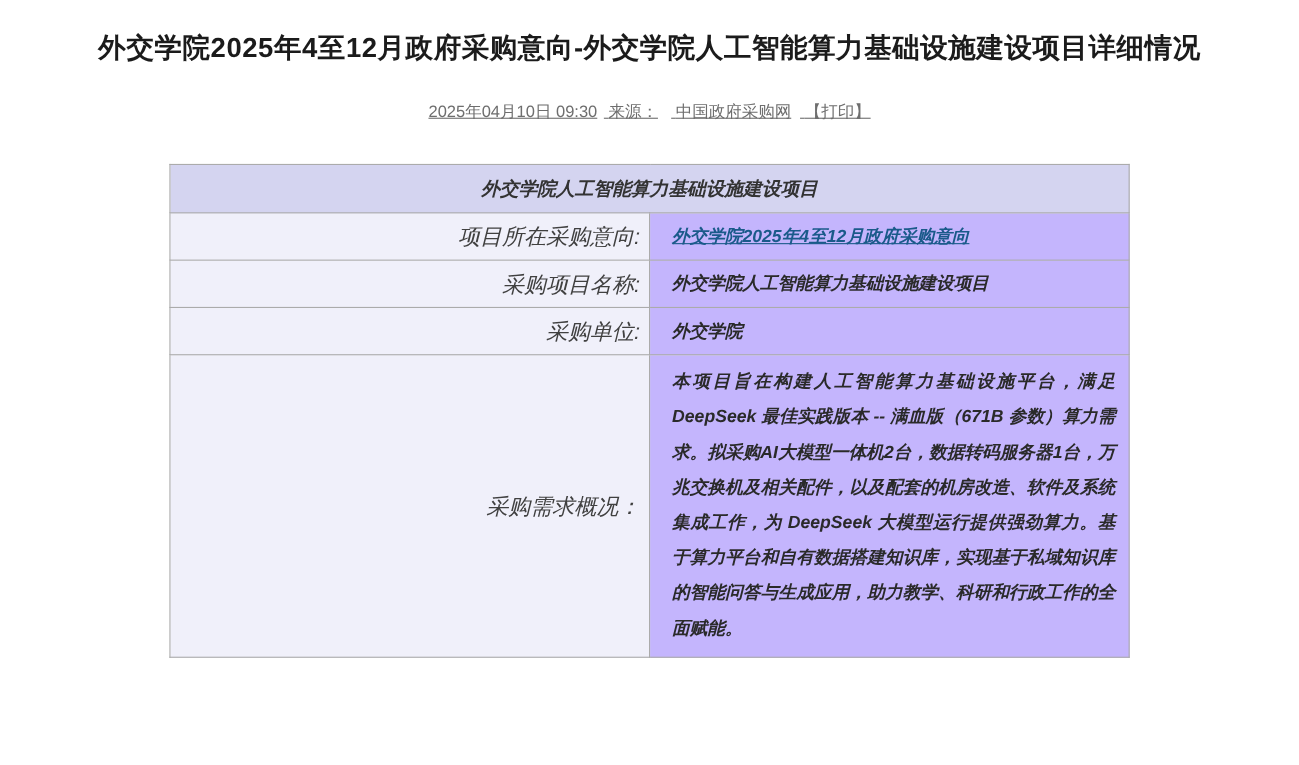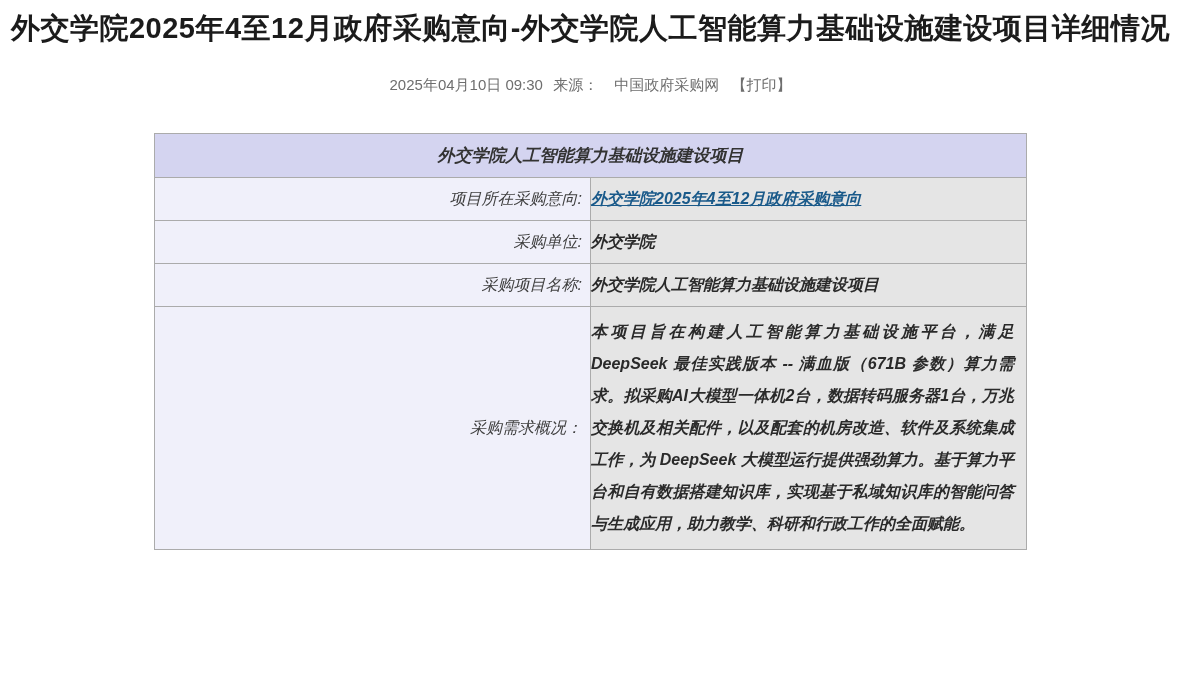--- a/index.html
+++ b/index.html
@@ -12,52 +12,52 @@
     --label-color:#404040;
     --value-color:#2a2a2a;
   }
   *{box-sizing:border-box;}
   html,body{margin:0;padding:0;}
   body{
     width:1181px;height:695px;overflow:hidden;background:#ffffff;
     font-family:"Liberation Sans","DejaVu Sans",sans-serif;
   }
   .page-title{
-    width:1172px;margin:6px auto 0;text-align:center;
-    font-size:29px;line-height:44px;font-weight:700;color:var(--title-color);
+    width:1172px;margin:22px auto 0;text-align:center;
+    font-size:25px;line-height:44px;font-weight:700;color:var(--title-color);
     letter-spacing:0.5px;
   }
   .meta-line{
     margin-top:26px;text-align:center;
-    font-size:15px;color:var(--meta-color);
+    font-size:15px;color:var(--meta-color);text-decoration:underline;
   }
   .meta-line .dt{margin-right:6px;}
   .meta-line .src-label{margin-right:12px;}
   .meta-line .src{margin-right:8px;}
   .meta-line .print{color:var(--meta-color);text-decoration:none;cursor:pointer;}
   table.detail{
     width:873px;margin:38px auto 0;border-collapse:collapse;table-layout:fixed;
     background:#fff;
   }
   table.detail th,table.detail td{
     border:1px solid var(--border-color);
     font-style:italic;
   }
   table.detail th{
     background:var(--header-bg);height:44px;
     font-size:17px;font-weight:700;color:#333333;text-align:center;
   }
   td.label{
     width:171px;background:var(--label-bg);
     text-align:right;padding:0 8px 0 4px;
-    color:var(--label-color);font-size:16px;font-weight:400;
+    color:var(--label-color);font-size:20px;font-weight:400;
     height:43px;vertical-align:middle;
   }
   td.value{
-    background:#e5e5e5;text-align:left;padding:0 12px 0 0;
+    background:#c4b5fd;text-align:left;padding:0 12px 0 20px;
     color:var(--value-color);font-size:16px;font-weight:700;
     vertical-align:middle;
   }
   td.value.multiline{
     line-height:32px;padding-top:9px;padding-bottom:9px;
     text-align:justify;
   }
   td.value a{
     color:var(--link-color);font-weight:700;text-decoration:underline;cursor:pointer;
   }
@@ -81,26 +81,26 @@
       <tr>
         <th colspan="2">外交学院人工智能算力基础设施建设项目</th>
       </tr>
     </thead>
     <tbody id="rows">
         <tr>
           <td class="label">项目所在采购意向:</td>
           <td class="value"><a href="#">外交学院2025年4至12月政府采购意向</a></td>
         </tr>
         <tr>
+          <td class="label">采购项目名称:</td>
+          <td class="value">外交学院人工智能算力基础设施建设项目</td>
+        </tr>
+        <tr>
           <td class="label">采购单位:</td>
           <td class="value">外交学院</td>
-        </tr>
-        <tr>
-          <td class="label">采购项目名称:</td>
-          <td class="value">外交学院人工智能算力基础设施建设项目</td>
         </tr>
         <tr>
           <td class="label">采购需求概况：</td>
           <td class="value multiline">本项目旨在构建人工智能算力基础设施平台，满足 DeepSeek 最佳实践版本 -- 满血版（671B 参数）算力需求。拟采购AI大模型一体机2台，数据转码服务器1台，万兆交换机及相关配件，以及配套的机房改造、软件及系统集成工作，为 DeepSeek 大模型运行提供强劲算力。基于算力平台和自有数据搭建知识库，实现基于私域知识库的智能问答与生成应用，助力教学、科研和行政工作的全面赋能。</td>
         </tr>
       </tbody>
   </table>
 
 </div>
 

